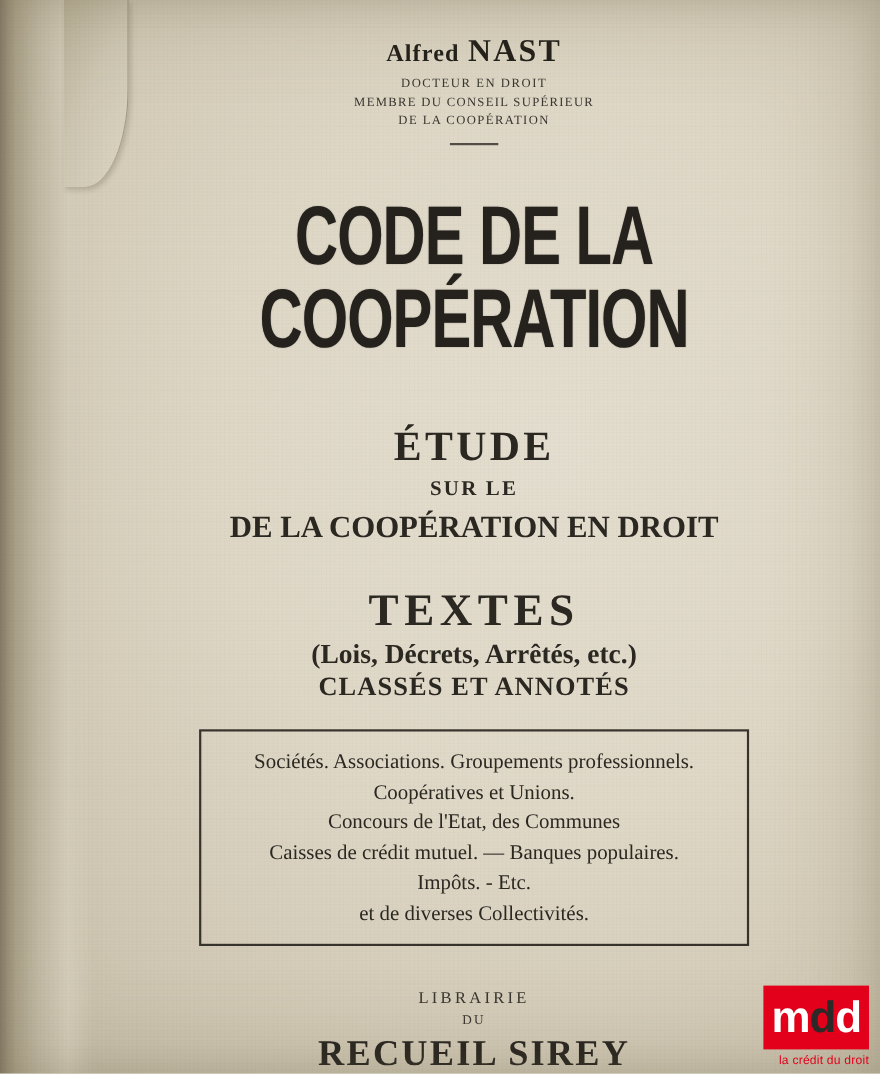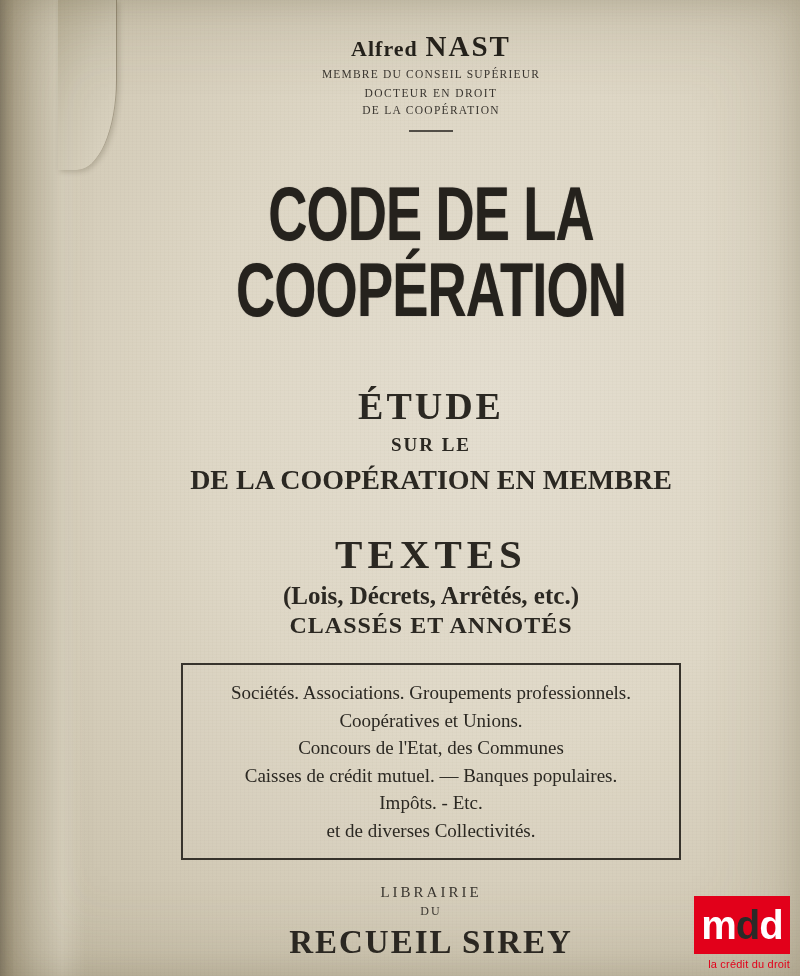--- a/index.html
+++ b/index.html
@@ -183,21 +183,21 @@
     padding: 14px 10px 14px 10px;
     font-size: 19px;
     line-height: 1.45;
     color: #2b2822;
     background: rgba(255,255,255,0.03);
   }
   .box div { white-space: nowrap; }
 
   
   .pub-librairie {
-    margin-top: 24px;
+    margin-top: 40px;
     font-size: 15px;
     letter-spacing: 3px;
     color: #3a3630;
   }
   .pub-du {
     margin-top: 3px;
     font-size: 12px;
     letter-spacing: 2px;
     color: #3a3630;
   }
@@ -250,31 +250,31 @@
   <div class="gutter"></div>
   <div class="gutter-edge"></div>
   <div class="curl"></div>
 
   <div class="content">
 
     <div class="author">
       <span class="small-caps-a">Alfred</span>
       <span class="nast">NAST</span>
     </div>
+    <div class="subline">DOCTEUR EN DROIT</div>
     <div class="subline l2">MEMBRE DU CONSEIL SUPÉRIEUR</div>
-    <div class="subline">DOCTEUR EN DROIT</div>
     <div class="subline l3">DE LA COOPÉRATION</div>
 
     <div class="rule-short"></div>
 
     <div class="main-title">CODE DE LA COOPÉRATION</div>
 
     <div class="etude">ÉTUDE</div>
     <div class="surle">SUR LE</div>
-    <div class="coop-france">DE LA COOPÉRATION EN MEMBRE</div>
+    <div class="coop-france">DE LA COOPÉRATION EN DROIT</div>
 
     <div class="textes">TEXTES</div>
     <div class="lois">(Lois, Décrets, Arrêtés, etc.)</div>
     <div class="classes">CLASSÉS ET ANNOTÉS</div>
 
     <div class="box">
       <div>Sociétés. Associations. Groupements professionnels.</div>
       <div>Coopératives et Unions.</div>
       <div>Concours de l'Etat, des Communes</div>
       <div>Caisses de crédit mutuel. — Banques populaires.</div>

